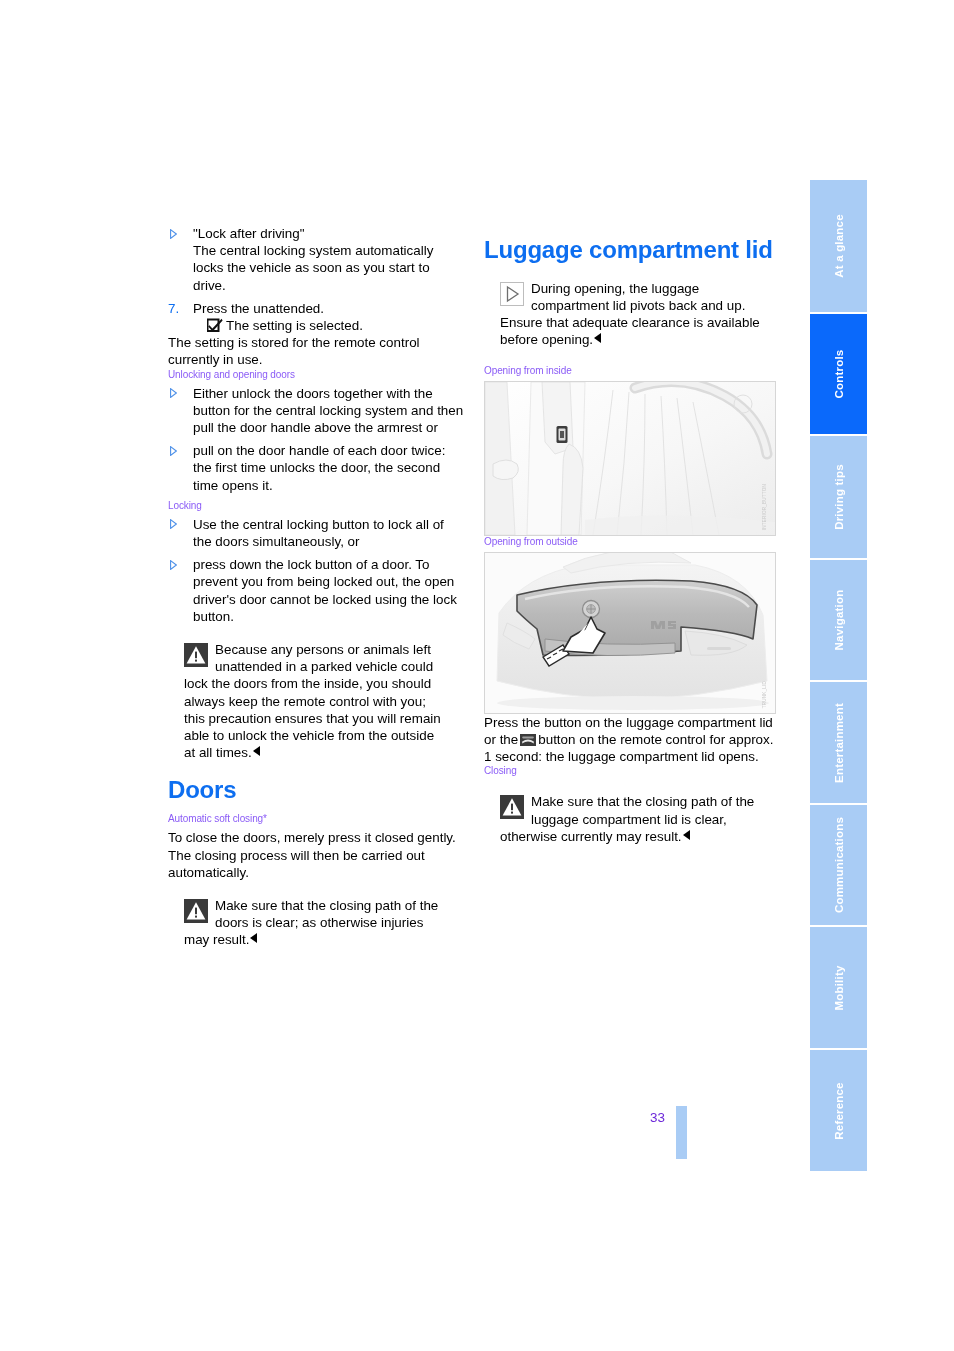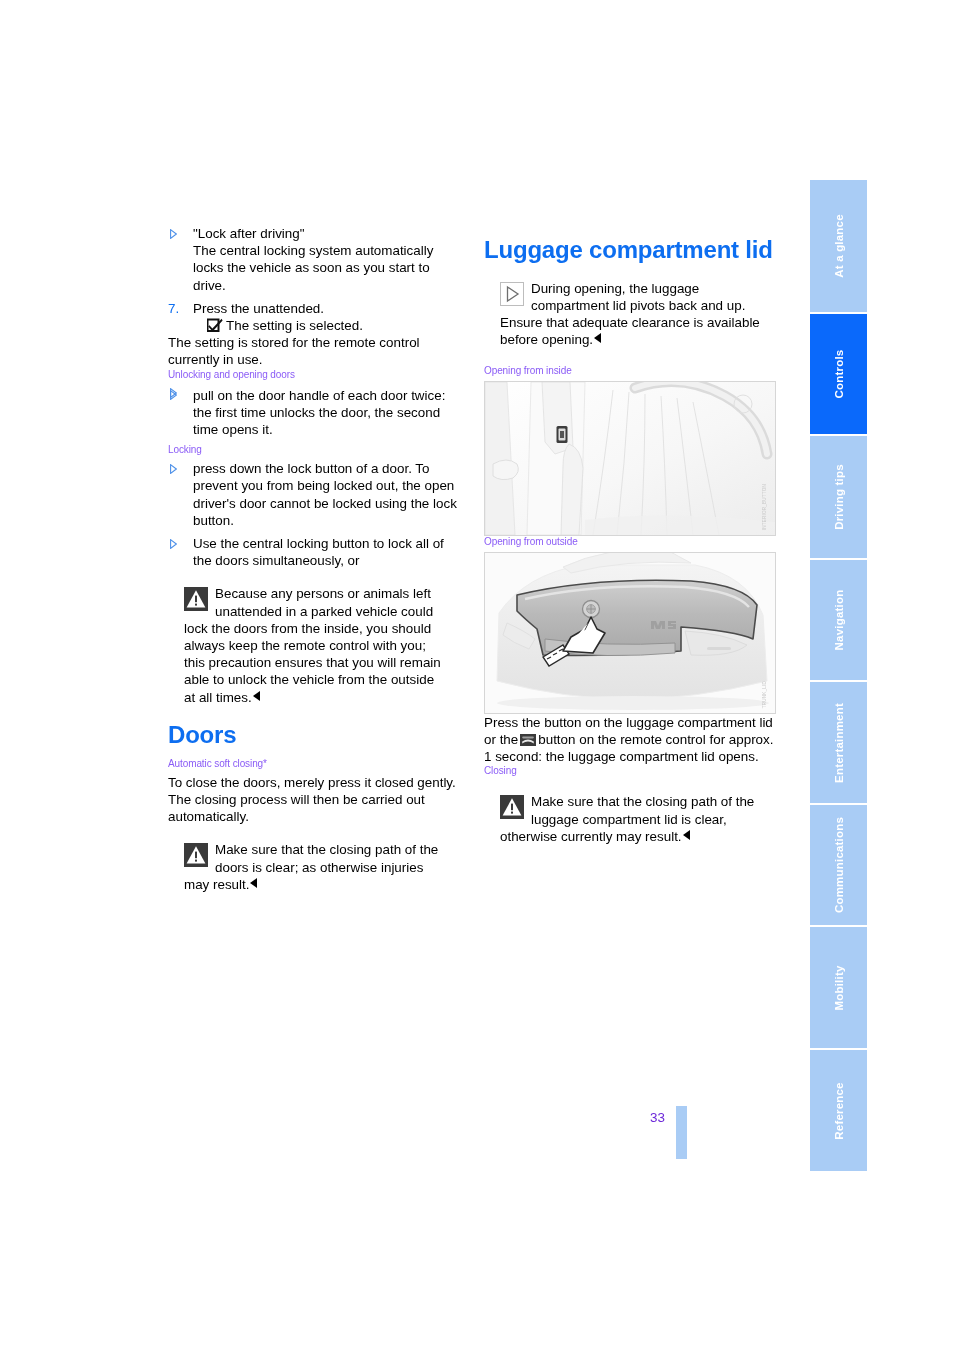--- a/index.html
+++ b/index.html
@@ -239,49 +239,50 @@
     <p class="para gap-xs">The setting is stored for the remote control currently in use.</p>
 
     <h2 class="sub gap-before-h2">Unlocking and opening doors</h2>
 
     <div class="bullet">
       <span class="tri hollow">
         <svg width="7" height="10" viewBox="0 0 7 10">
             <path d="M0.6 0.6 L6.3 5 L0.6 9.4 Z" fill="none" stroke="#4d90e8" stroke-width="1.1"></path>
           </svg>
       </span>
+      <span>Either unlock the doors together with the button for the central locking system and then pull the door handle above the armrest or</span>
     </div>
 
     <div class="bullet">
       <span class="tri hollow">
         <svg width="7" height="10" viewBox="0 0 7 10">
             <path d="M0.6 0.6 L6.3 5 L0.6 9.4 Z" fill="none" stroke="#4d90e8" stroke-width="1.1"></path>
           </svg>
       </span>
       <span>pull on the door handle of each door twice: the first time unlocks the door, the second time opens it.</span>
     </div>
 
     <h2 class="sub gap-before-h2">Locking</h2>
 
     <div class="bullet">
       <span class="tri hollow">
         <svg width="7" height="10" viewBox="0 0 7 10">
             <path d="M0.6 0.6 L6.3 5 L0.6 9.4 Z" fill="none" stroke="#4d90e8" stroke-width="1.1"></path>
           </svg>
       </span>
-      <span>press down the lock button of a door. To prevent you from being locked out, the open driver's door cannot be locked using the lock button.</span>
+      <span>Use the central locking button to lock all of the doors simultaneously, or</span>
     </div>
 
     <div class="bullet">
       <span class="tri hollow">
         <svg width="7" height="10" viewBox="0 0 7 10">
             <path d="M0.6 0.6 L6.3 5 L0.6 9.4 Z" fill="none" stroke="#4d90e8" stroke-width="1.1"></path>
           </svg>
       </span>
-      <span>Use the central locking button to lock all of the doors simultaneously, or</span>
+      <span>press down the lock button of a door. To prevent you from being locked out, the open driver's door cannot be locked using the lock button.</span>
     </div>
 
     <div class="notice gap-xs">
       <span class="nicon">
         <svg width="24" height="24" viewBox="0 0 24 24">
           <rect x="0" y="0" width="24" height="24" fill="#3a3a3a"></rect>
           <path d="M12 3.2 L21.4 20.6 L2.6 20.6 Z" fill="#ffffff"></path>
           <rect x="11" y="8.6" width="2" height="6.6" fill="#3a3a3a"></rect>
           <rect x="11" y="16.6" width="2" height="2" fill="#3a3a3a"></rect>
         </svg>

